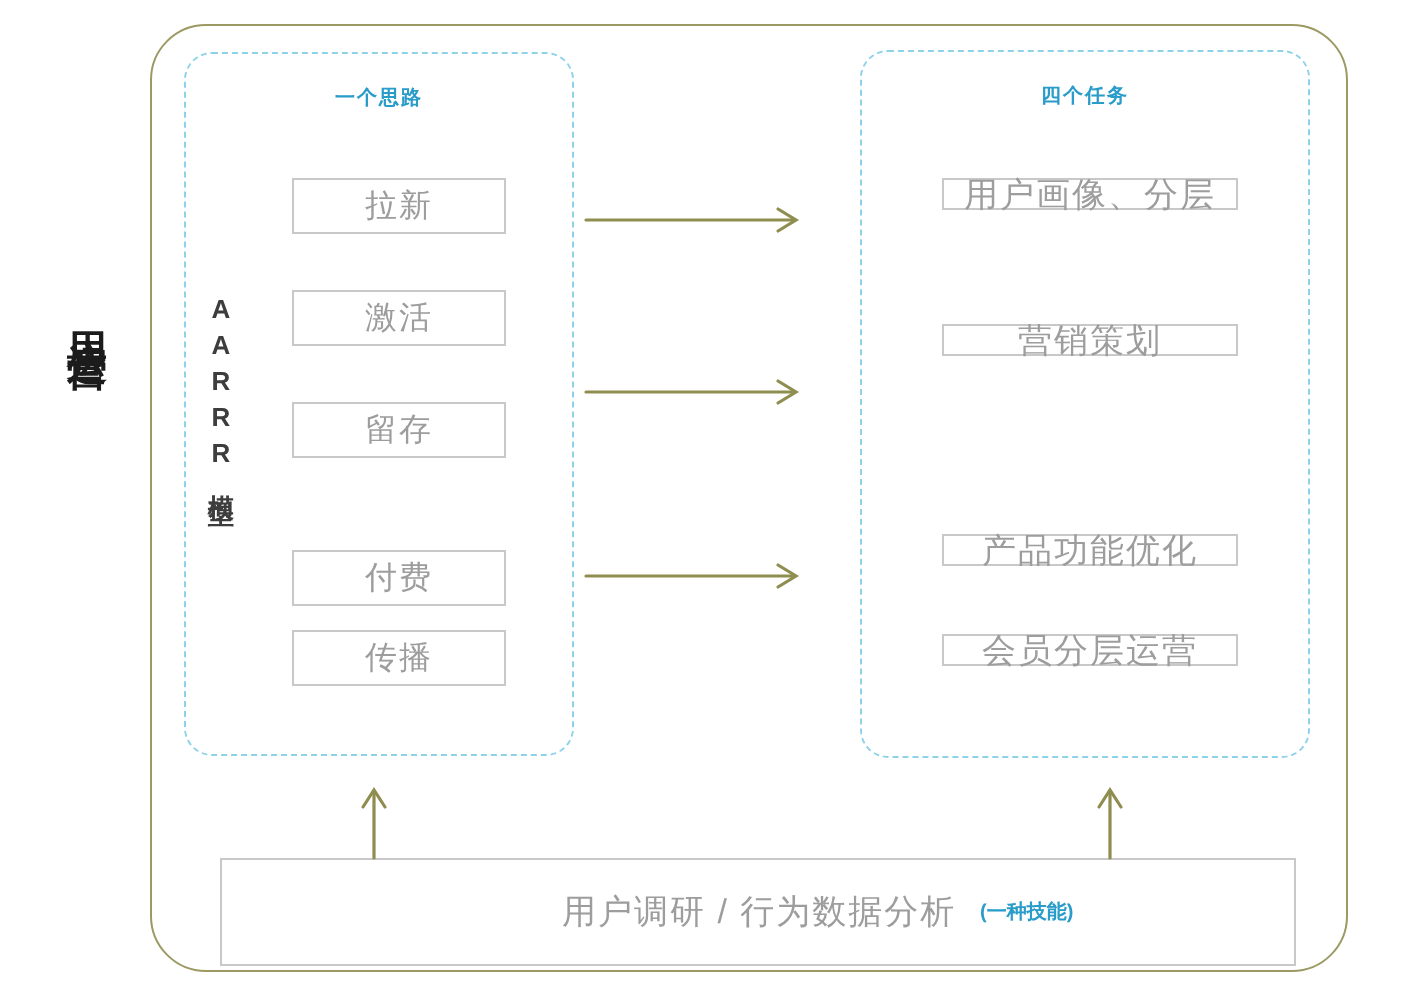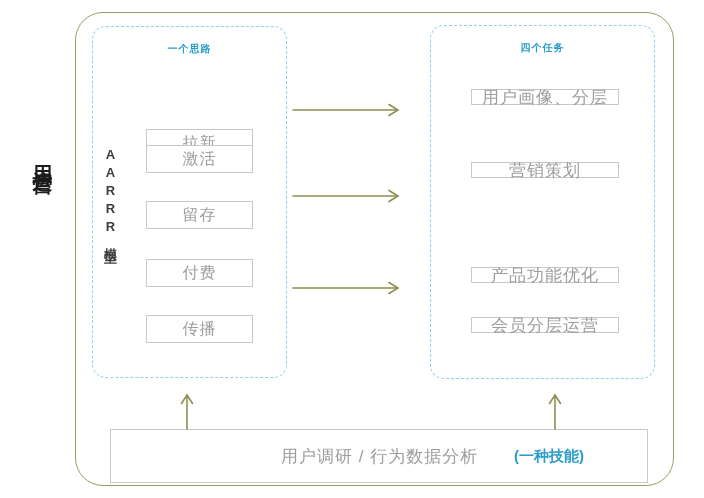--- a/index.html
+++ b/index.html
@@ -71,24 +71,24 @@
     background: #fff;
     color: var(--box-text);
     display: flex;
     align-items: center;
     justify-content: center;
     letter-spacing: 1px;
   }
   .panel-left .flow-box  { left: 53px; width: 107px; height: 28px; font-size: 16px; }
   .panel-right .flow-box { left: 40px; width: 148px; height: 16px; font-size: 17px; }
 
-  .lbox-0 { top: 62px; margin-top: 40px; }
+  .lbox-0 { top: 62px; }
   .lbox-1 { top: 118px; }
   .lbox-2 { top: 174px; }
-  .lbox-3 { top: 232px; }
+  .lbox-3 { top: 248px; }
   .lbox-4 { top: 288px; }
 
   .rbox-0 { top: 63px; }
   .rbox-1 { top: 136px; }
   .rbox-2 { top: 212px; margin-top: 29px; }
   .rbox-3 { top: 291px; }
 
   
   .bottom-bar {
     position: absolute;
@@ -101,23 +101,23 @@
     position: absolute;
     left: 170px; top: 50%;
     transform: translateY(-50%);
     font-size: 17px;
     color: var(--box-text);
     letter-spacing: 1px;
     white-space: nowrap;
   }
   .bottom-note {
     position: absolute;
-    left: 403px; top: 50%;
+    left: 379px; top: 50%;
     transform: translateY(-50%);
-    font-size: 15px;
+    font-size: 10px;
     font-weight: bold;
     color: var(--accent-blue);
     white-space: nowrap;
   }
 
   
   .arrows-overlay {
     position: absolute;
     left: 0; top: 0;
     width: 704px; height: 498px;

